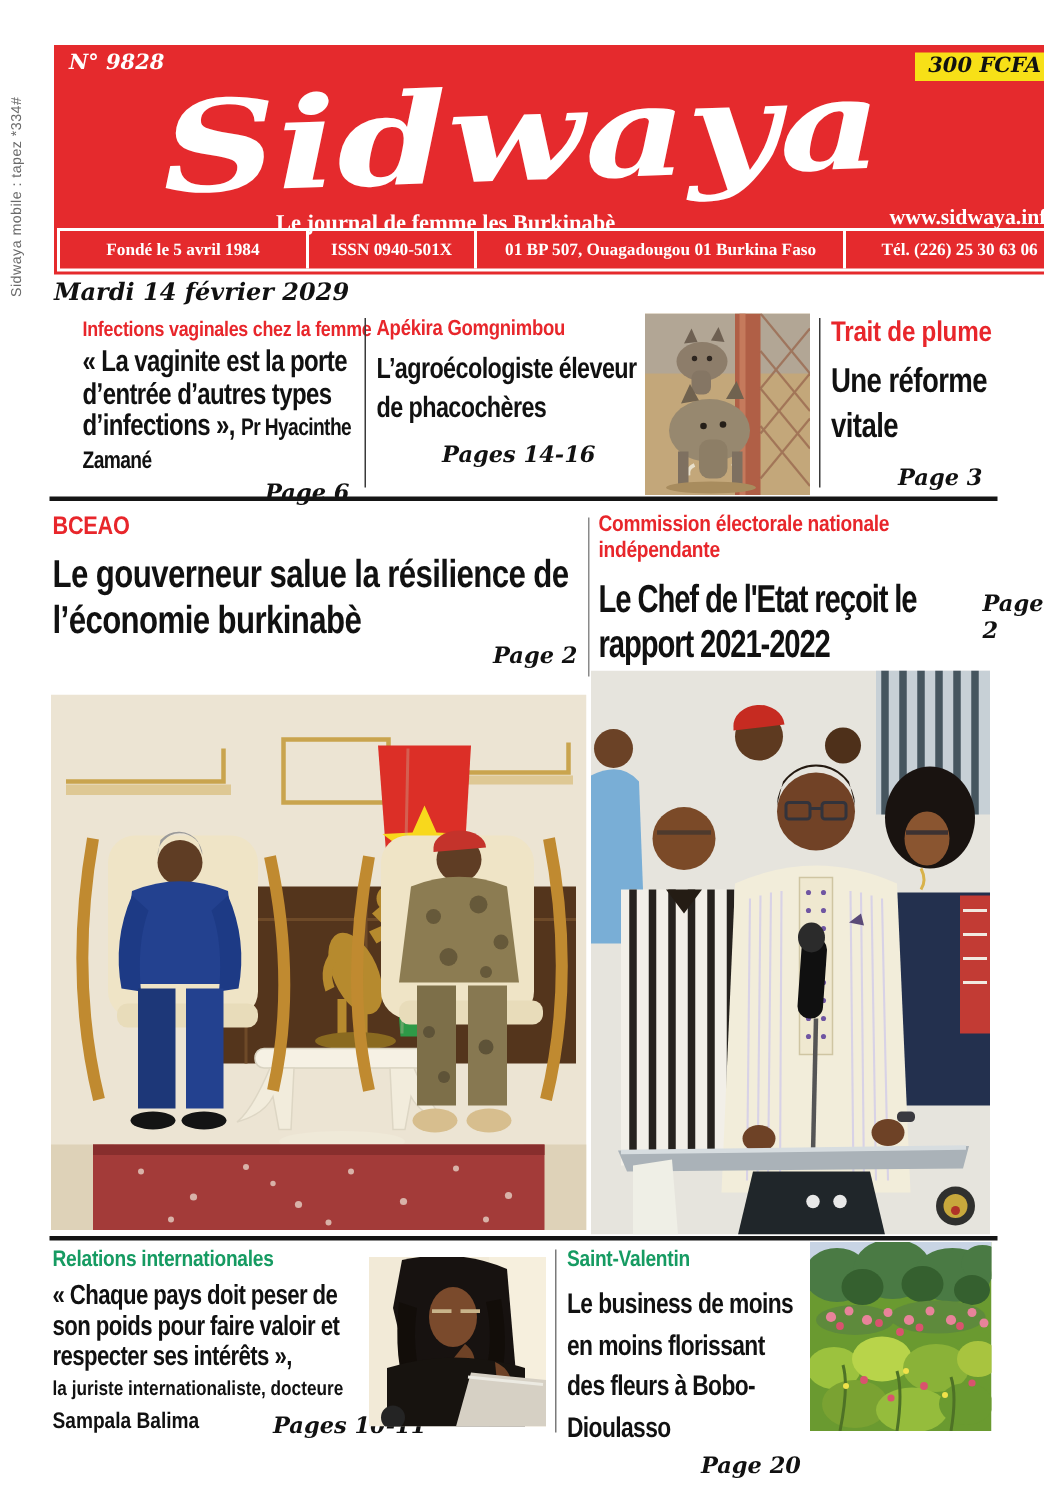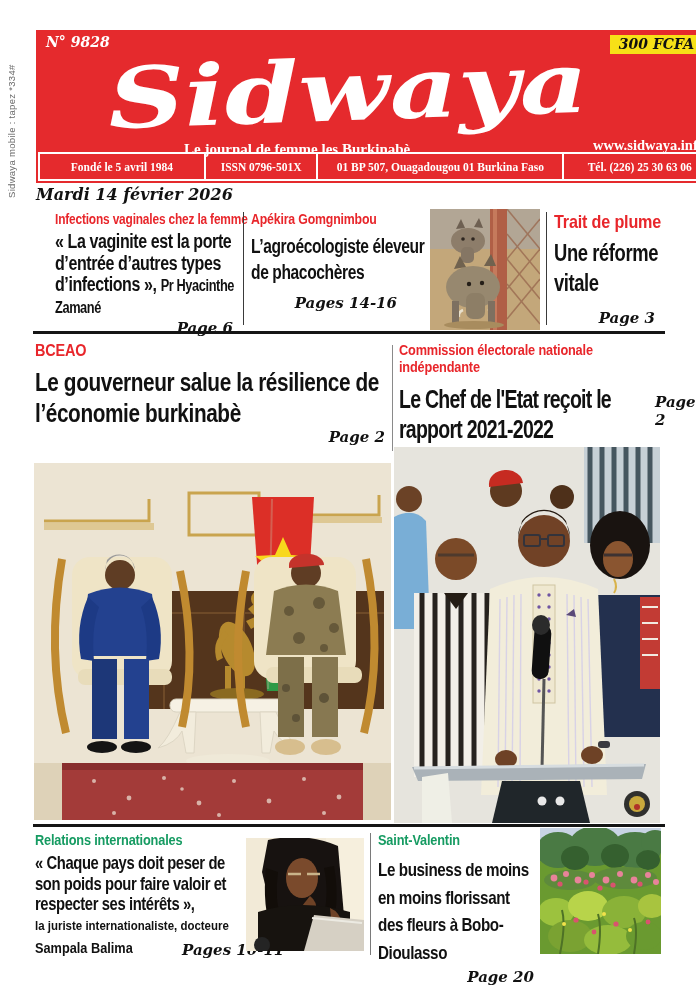--- a/index.html
+++ b/index.html
@@ -58,27 +58,27 @@
   <div class="masthead">
     <div class="issue">N° 9828</div>
     <div class="price">300 FCFA</div>
     <svg class="logo-svg" width="505" height="92" viewBox="0 0 505 92">
       <text x="10" y="74" transform="rotate(-2 250 45)" textLength="480" lengthAdjust="spacingAndGlyphs" font-family="DejaVu Serif, serif" font-style="italic" font-weight="bold" font-size="84" fill="#ffffff">Sidwaya</text>
     </svg>
     <div class="tagline">Le journal de femme les Burkinabè</div>
     <div class="website">www.sidwaya.info</div>
     <div class="infobar">
       <div class="cell c1">Fondé le 5 avril 1984</div>
-      <div class="cell c2">ISSN 0796-501X</div>
+      <div class="cell c2">ISSN 0940-501X</div>
       <div class="cell c3">01 BP 507, Ouagadougou 01 Burkina Faso</div>
       <div class="cell c4">Tél. (226) 25 30 63 06</div>
     </div>
   </div>
 
-  <div class="dateline">Mardi 14 février 2026</div>
+  <div class="dateline">Mardi 14 février 2029</div>
 
   <div class="abs" style="left:35px;top:211px;width:206px;margin-left:20px;">
     <div class="kicker cx85" style="width:244px;font-size:14px;">Infections vaginales chez la femme</div>
     <p class="hl cx80" style="width:258px;font-size:20px;margin-top:4px;">
       <span>« La vaginite est la porte d’entrée d’autres types d’infections », </span><span style="font-size:16px;">Pr Hyacinthe Zamané</span>
     </p>
     <span class="pagenum pr" style="padding-right:28px;margin-top:2px;">Page 6</span>
   </div>
 
   <div class="vdiv" style="left:243px;top:212px;height:113px;"></div>

